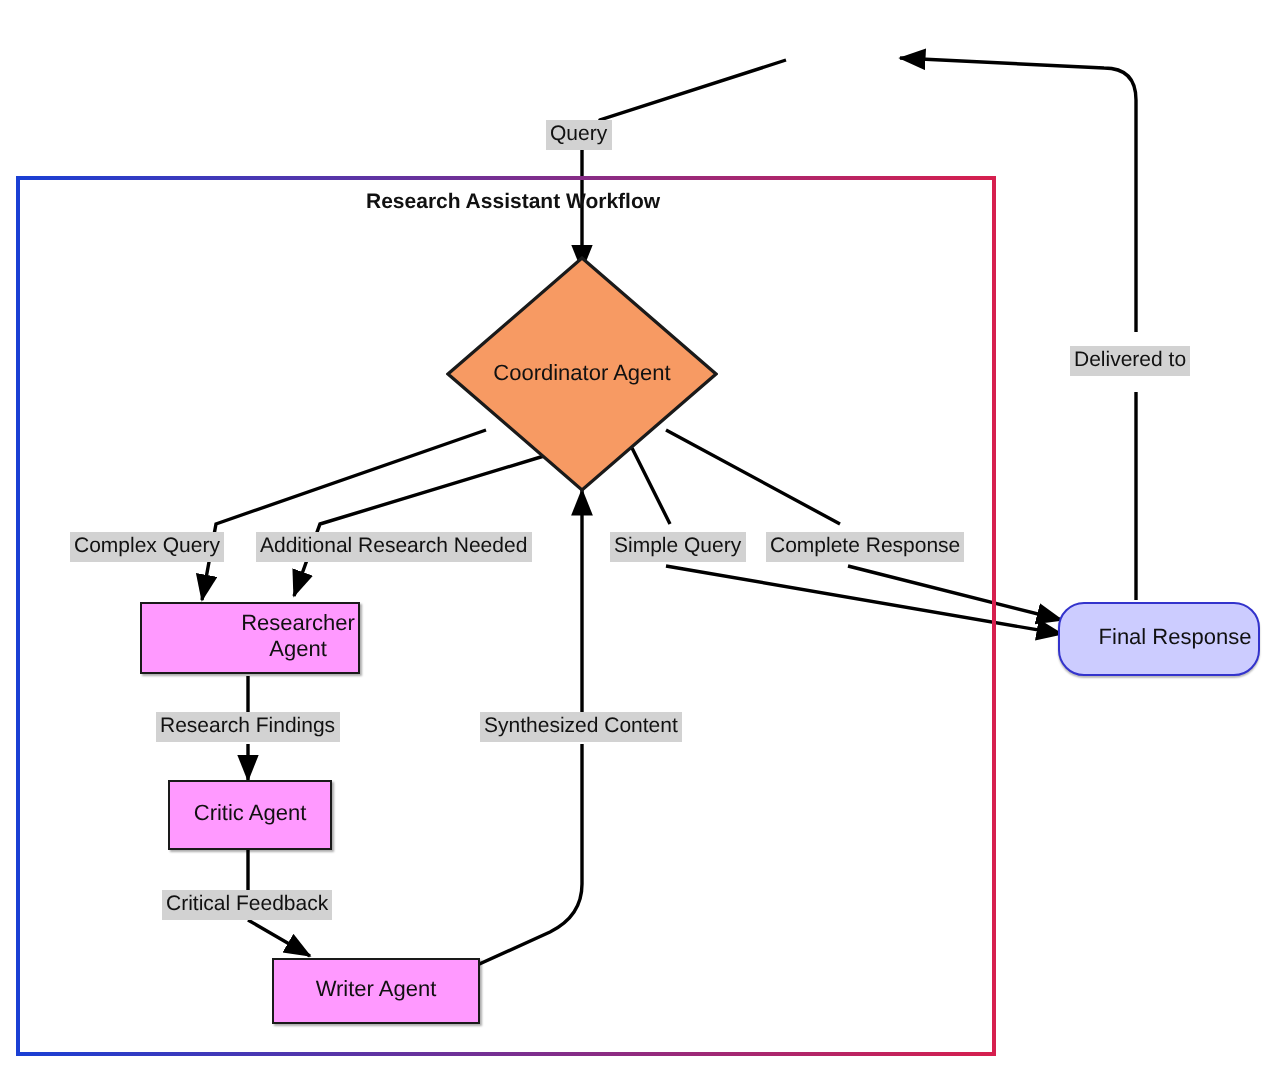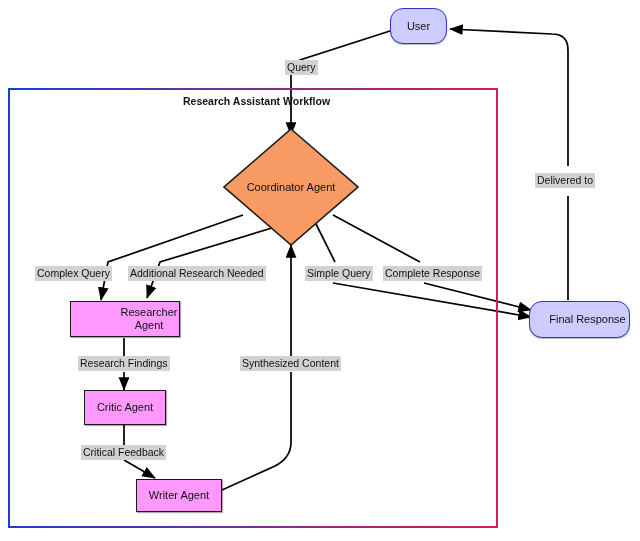--- a/index.html
+++ b/index.html
@@ -133,48 +133,45 @@
       <path d="M222,490 L275,466 Q291,458 291,442 L291,372 M291,357 L291,245"></path>
 
       <path d="M316,224 L335,262 M333,283 L531,317"></path>
 
       <path d="M333,215 L420,262 M424,283 L531,310"></path>
 
       <path d="M568,300 L568,196 M568,166 L568,50 Q568,34 552,34 L450,29"></path>
     </g>
   </svg>
 
-  <div class="node node-rounded" style="left:390px; top:8px; width:57px; height:36px;">
-    <span>User</span>
-  </div>
 
   <div class="node node-diamond" style="left:223px; top:128px; width:136px; height:118px;">
     <svg class="diamond-shape" viewBox="0 0 136 118" preserveAspectRatio="none">
       <polygon points="68,1 135,59 68,117 1,59" fill="#f79a63" stroke="#1a1a1a" stroke-width="1.6"></polygon>
     </svg>
     <span class="diamond-label">Coordinator Agent</span>
   </div>
 
   <div class="node node-rect" style="left:70px; top:301px; width:110px; height:36px;padding-left:48px;">
     <span>Researcher Agent</span>
   </div>
 
   <div class="node node-rect" style="left:84px; top:390px; width:82px; height:35px;">
     <span>Critic Agent</span>
   </div>
 
-  <div class="node node-rect" style="left:136px; top:479px; width:86px; height:33px;">
+  <div class="node node-rect" style="left:136px; top:479px; width:104px; height:33px;">
     <span>Writer Agent</span>
   </div>
 
   <div class="node node-rounded" style="left:529px; top:301px; width:101px; height:37px;padding-left:16px;">
     <span>Final Response</span>
   </div>
 
-  <div class="edge-label" style="left:273px; top:60px;margin-left:12px;">Query</div>
+  <div class="edge-label" style="left:273px; top:60px;">Query</div>
 
   <div class="edge-label" style="left:35px; top:266px;">Complex Query</div>
 
   <div class="edge-label" style="left:128px; top:266px;">Additional Research Needed</div>
 
   <div class="edge-label" style="left:305px; top:266px;">Simple Query</div>
 
   <div class="edge-label" style="left:383px; top:266px;">Complete Response</div>
 
   <div class="edge-label" style="left:78px; top:356px;">Research Findings</div>

